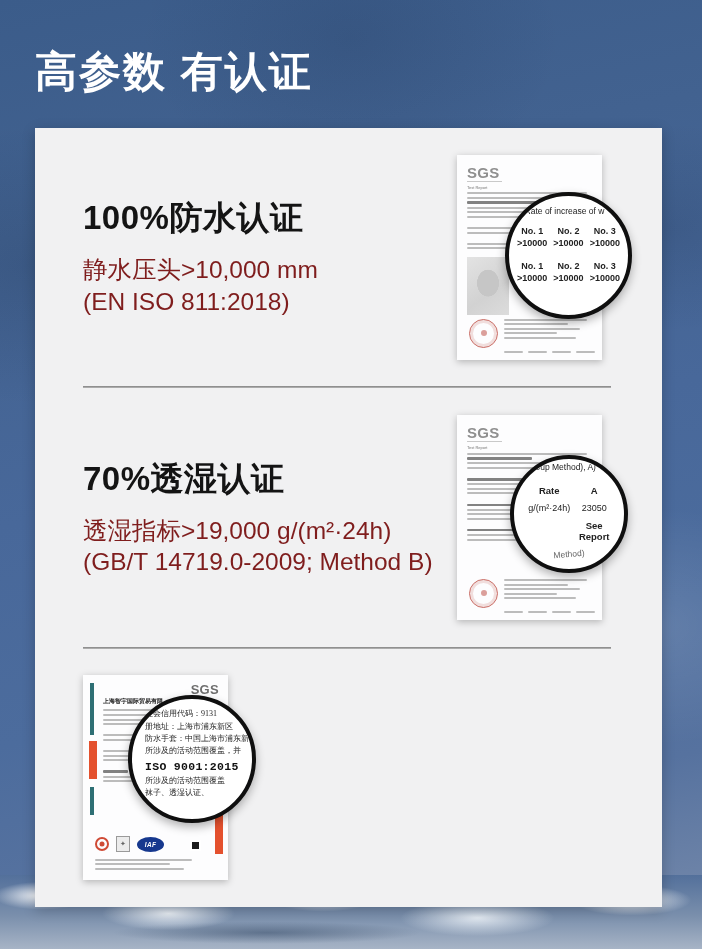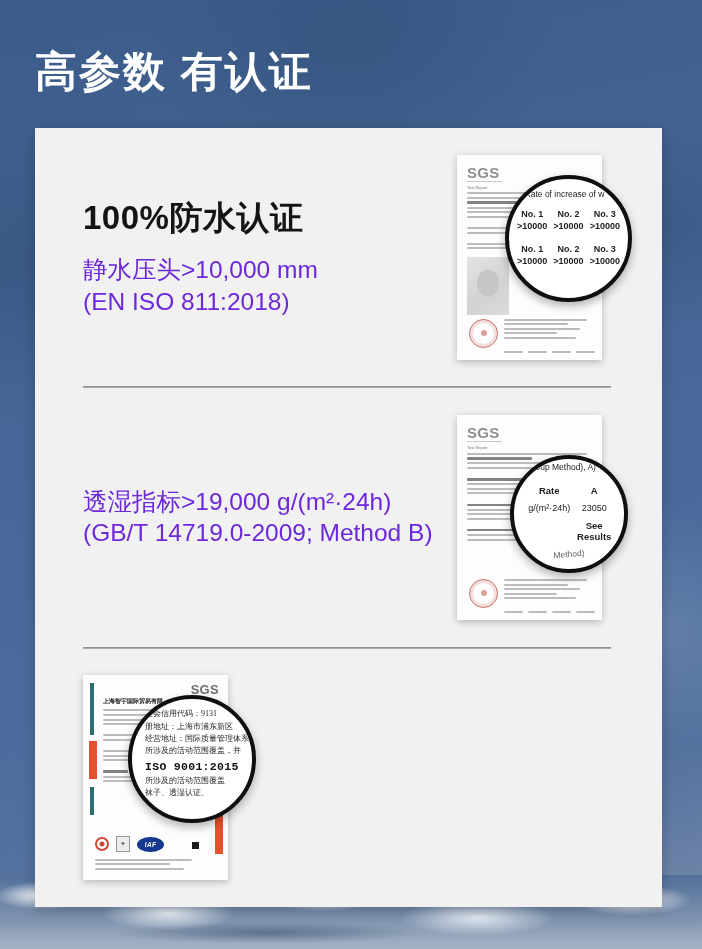--- a/index.html
+++ b/index.html
@@ -27,21 +27,21 @@
     font-size:42px;font-weight:900;color:#ffffff;letter-spacing:2px;}
   
   .card{position:absolute;left:35px;top:128px;width:627px;height:779px;z-index:2;
     background:#f1f1f2;box-shadow:0 3px 12px rgba(0,0,0,.22);
     display:flex;flex-direction:column;}
   .row{flex:1;display:flex;align-items:center;justify-content:space-between;
     padding:0 60px 0 48px;position:relative;}
   .divider{height:2px;margin:0 51px 0 48px;flex:0 0 auto;
     background:linear-gradient(#828282,#b9b9b9);}
   .texts h2{margin:0 0 13px;font-size:33px;font-weight:700;color:#141414;letter-spacing:.5px;}
-  .texts p{margin:0;font-size:24.5px;line-height:1.3;color:#6d28d9;}
+  .texts p{margin:0;font-size:24.5px;line-height:1.3;color:#7f1d1d;}
   
   .cert{position:relative;width:145px;height:205px;flex:0 0 auto;}
   .paper{position:absolute;inset:0;background:#fdfdfe;box-sizing:border-box;
     box-shadow:0 2px 7px rgba(0,0,0,.25);padding:9px 10px;overflow:hidden;}
   .sgs{color:#8f8f8f;font-weight:700;font-size:15px;line-height:1;letter-spacing:.3px;
     border-bottom:1px solid #c9c9c9;display:inline-block;padding:0 2px 1px 0;}
   .hdr{display:flex;justify-content:space-between;font-size:4px;color:#777;margin:3px 0 2px;}
   .bar{height:2px;background:#bcbcbc;margin:2.6px 0;border-radius:1px;}
   .bar.dark{background:#828282;height:2.5px;}
   .gap{height:4px;}
@@ -52,21 +52,21 @@
   .stamp{position:absolute;left:12px;bottom:12px;width:27px;height:27px;border-radius:50%;
     border:1.5px solid rgba(191,82,73,.85);box-shadow:inset 0 0 0 3px rgba(191,82,73,.18);}
   .stamp::after{content:"";position:absolute;left:50%;top:50%;width:6px;height:6px;
     transform:translate(-50%,-50%);border-radius:50%;background:rgba(191,82,73,.55);}
   .footblock{position:absolute;left:47px;bottom:18px;right:12px;}
   .footrow{position:absolute;left:47px;bottom:7px;right:12px;display:flex;gap:5px;}
   .footrow .bar{flex:0 0 22%;margin:0;}
   
   .lens{position:absolute;border-radius:50%;background:#fff;border:4px solid #0f0f0f;
     box-shadow:0 4px 10px rgba(0,0,0,.3);overflow:hidden;box-sizing:border-box;z-index:3;}
-  .lens1{width:127px;height:127px;top:20px;right:-30px;text-align:center;padding-top:10px;}
+  .lens1{width:127px;height:127px;top:37px;right:-30px;text-align:center;padding-top:10px;}
   .lens-title{font-size:8.5px;color:#1c1c1c;white-space:nowrap;margin-left:-8px;}
   .lgrid3{display:grid;grid-template-columns:repeat(3,1fr);margin:10px 5px 0;
     row-gap:2px;font-size:9px;font-weight:600;color:#222;}
   .lgrid3.second{margin-top:13px;}
   .lens2{width:118px;height:118px;top:40px;right:-26px;text-align:center;padding-top:3px;}
   .lgrid2{display:grid;grid-template-columns:56% 44%;margin:13px 10px 0;row-gap:7px;
     font-size:9px;color:#222;}
   .lgrid2 .hd{font-size:9.5px;font-weight:600;}
   .lgrid2 .bold{font-weight:700;font-size:9.5px;}
   .lens2-foot{font-size:8.5px;color:#666;margin-top:7px;transform:rotate(-5deg);}
@@ -178,20 +178,21 @@
             <span>&gt;10000</span>
           </div>
         </div>
       </div>
     </div>
 
     <div class="divider"></div>
 
     <div class="row">
       <div class="texts">
+        <h2>70%透湿认证</h2>
         <p>透湿指标&gt;19,000 g/(m²·24h)</p>
         <p>(GB/T 14719.0-2009; Method B)</p>
       </div>
       <div class="cert">
         <div class="paper">
           <span class="sgs">SGS</span>
           <div class="hdr">
             <span>Test Report</span>
           </div>
           <div>
@@ -238,21 +239,21 @@
           </div>
         </div>
         <div class="lens lens2">
           <div class="lens-title">Cup Method), A)</div>
           <div class="lgrid2">
             <span class="hd">Rate</span>
             <span class="hd">A</span>
             <span>g/(m²·24h)</span>
             <span>23050</span>
             <span></span>
-            <span class="bold">See Results</span>
+            <span class="bold">See Report</span>
           </div>
           <div class="lens2-foot">Method)</div>
         </div>
       </div>
     </div>
 
     <div class="divider"></div>
 
     <div class="row">
       <div class="cert">
@@ -297,21 +298,21 @@
           <div class="foot3">
               <div class="bar" style="width: 96%;"></div>
               <div class="bar" style="width: 74%;"></div>
               <div class="bar" style="width: 88%;"></div>
             </div>
         </div>
         <div class="lens lens3">
           <div class="lens3-lines">
             <div>社会信用代码：9131</div>
             <div>册地址：上海市浦东新区</div>
-            <div>经营地址：国际质量管理体系</div>
+            <div>防水手套：中国上海市浦东新</div>
             <div>所涉及的活动范围覆盖，并</div>
           </div>
           <div class="lens3-iso">ISO 9001:2015</div>
           <div class="lens3-lines" style="padding-top:0">
             <div>所涉及的活动范围覆盖</div>
             <div>袜子、透湿认证、</div>
           </div>
         </div>
       </div>
     </div>

